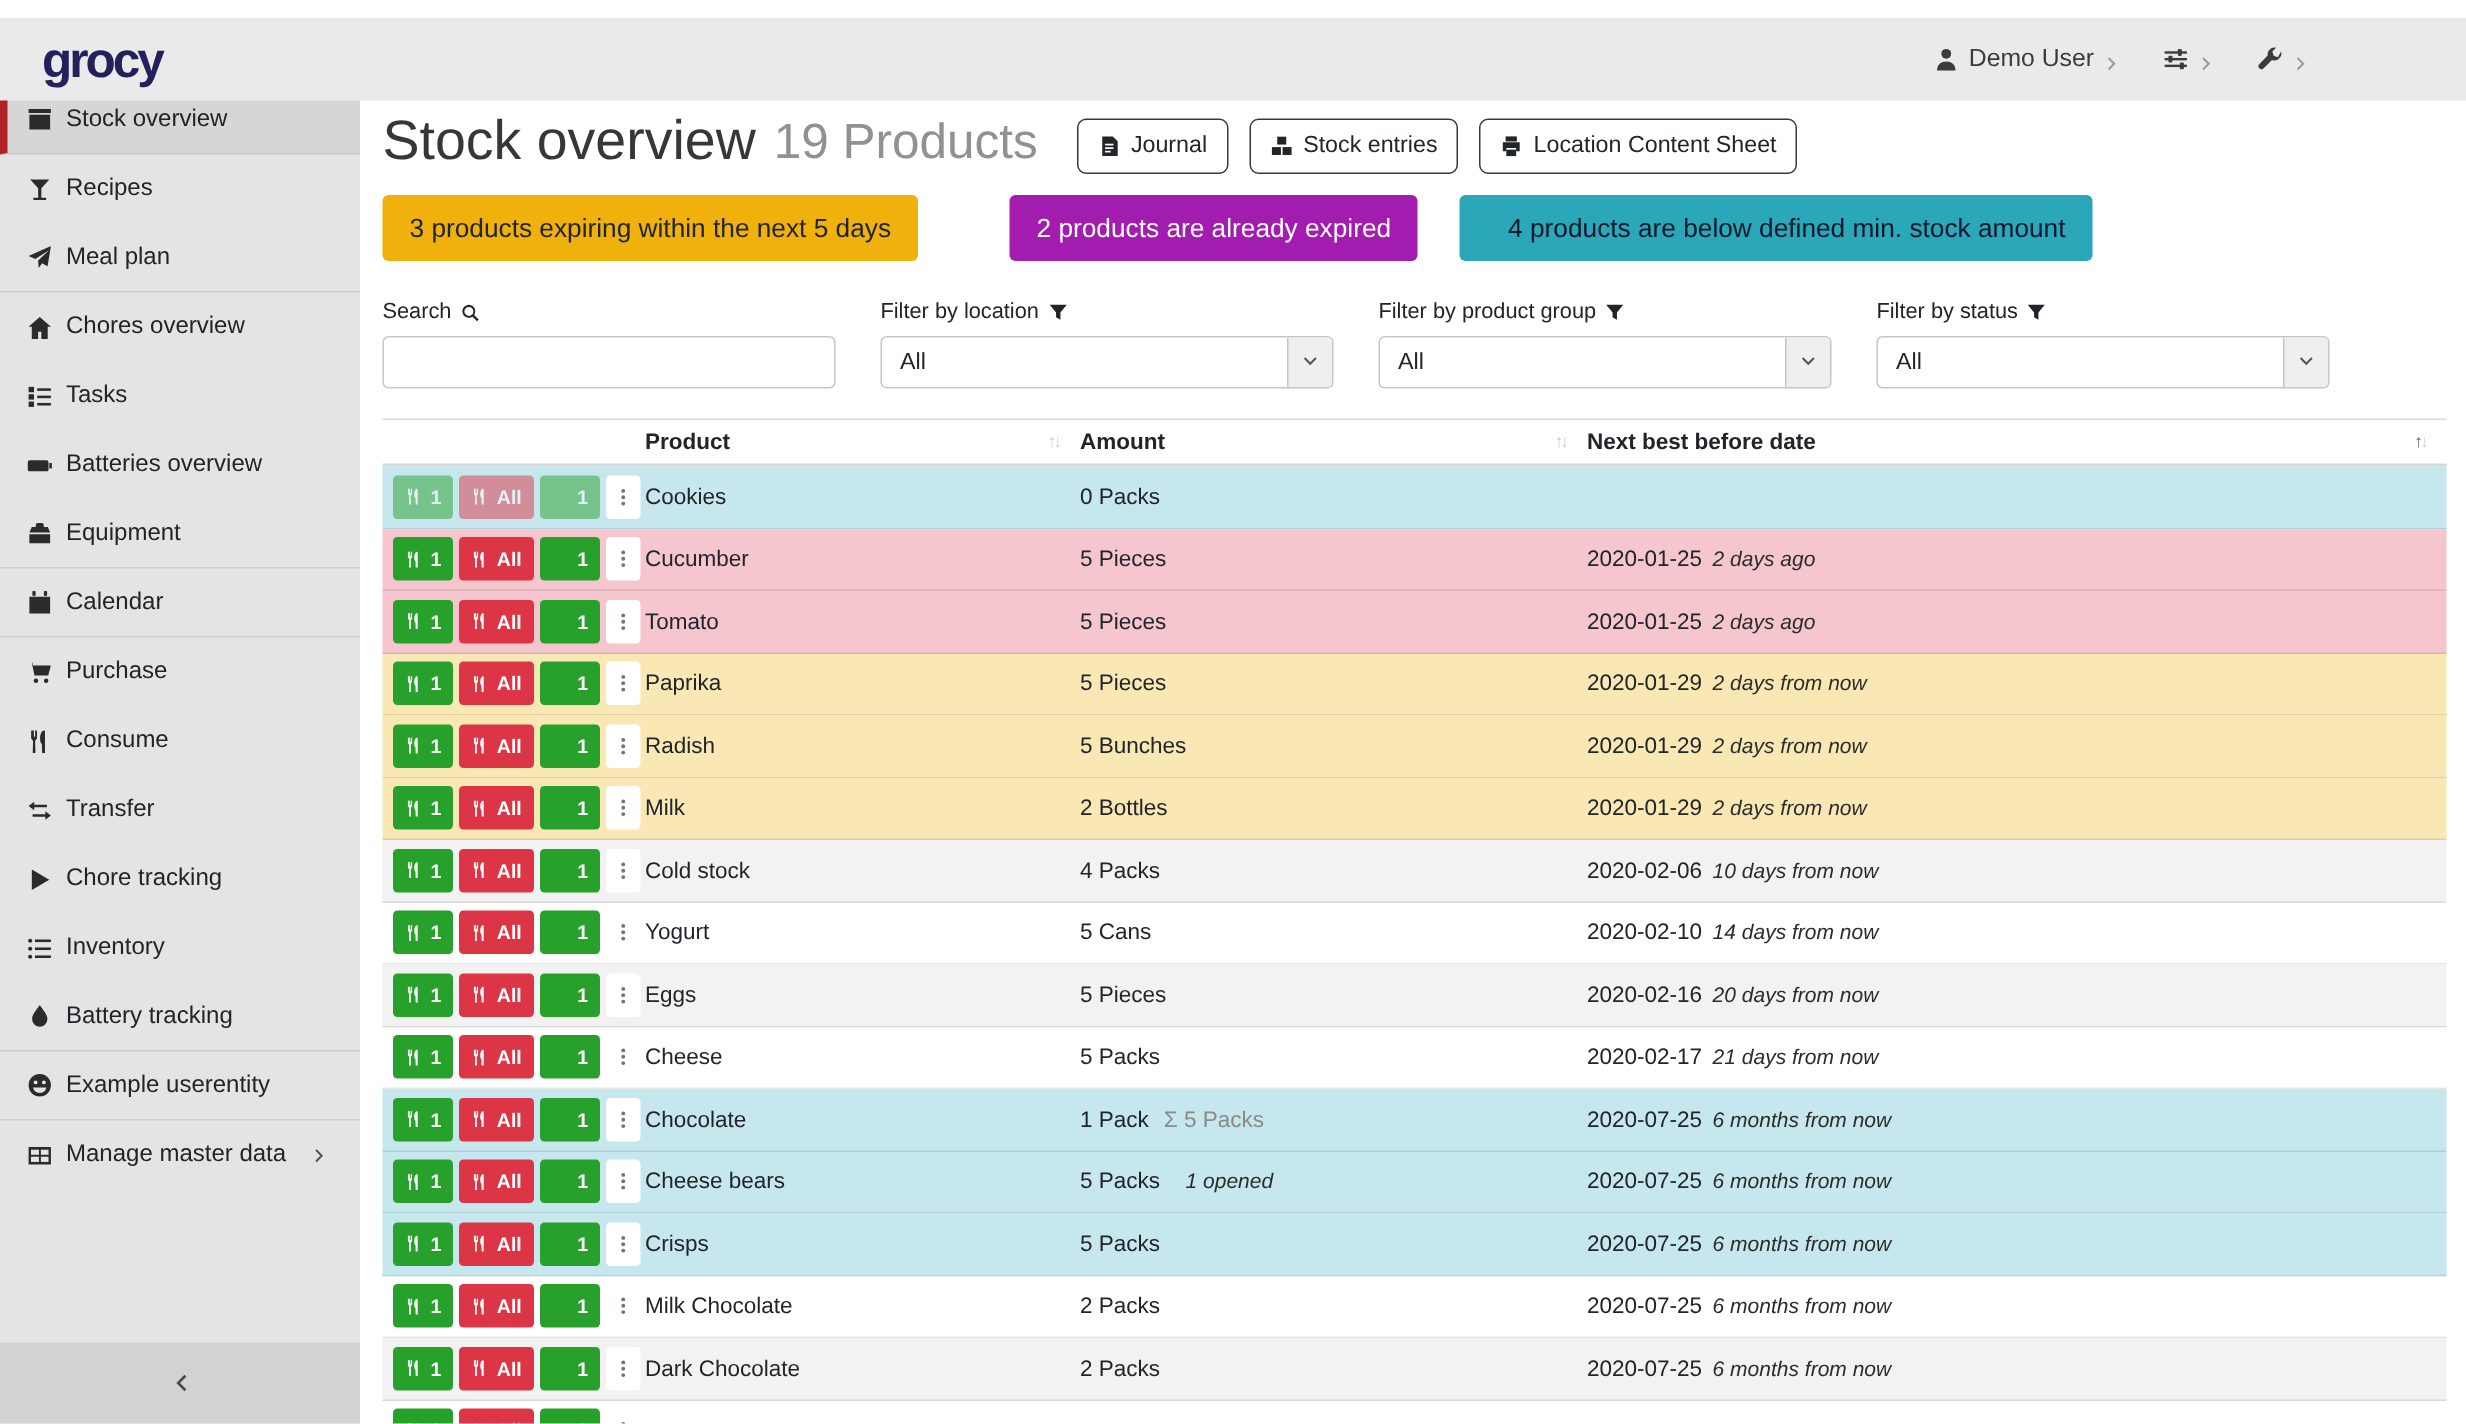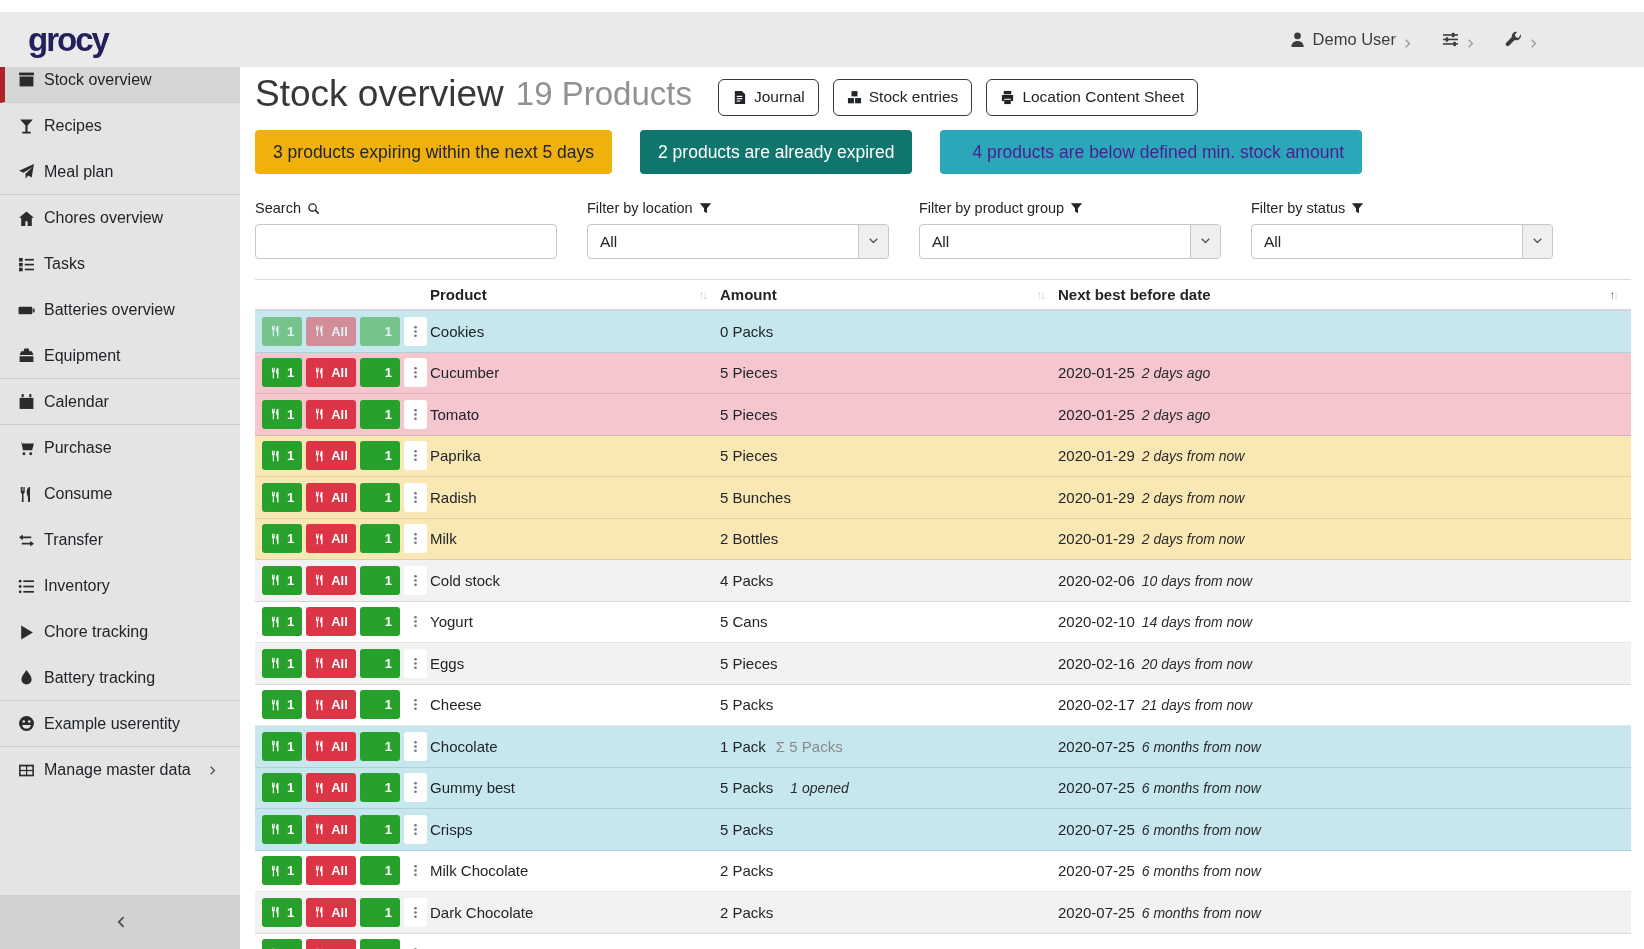--- a/index.html
+++ b/index.html
@@ -233,37 +233,37 @@
     <span class="icn">
           <svg viewBox="0 0 16 16" fill="currentColor" xmlns="http://www.w3.org/2000/svg">
             <path d="M4.5 2.3 1 5l3.5 2.7V5.8h8V4.2h-8zM11.5 8.3 15 11l-3.5 2.7v-1.9h-8v-1.6h8z"></path>
           </svg>
         </span>
     <span class="lbl">Transfer</span>
   </div>
       <div class="side-item">
     <span class="icn">
           <svg viewBox="0 0 16 16" fill="currentColor" xmlns="http://www.w3.org/2000/svg">
+            <path d="M3 1.5l11 6.5-11 6.5z"></path>
+          </svg>
+        </span>
+    <span class="lbl">Chore tracking</span>
+  </div>
+      <div class="side-item">
+    <span class="icn">
+          <svg viewBox="0 0 16 16" fill="currentColor" xmlns="http://www.w3.org/2000/svg">
             <circle cx="2" cy="3" r="1.3"></circle>
             <rect x="5" y="2.2" width="10" height="1.6"></rect>
             <circle cx="2" cy="8" r="1.3"></circle>
             <rect x="5" y="7.2" width="10" height="1.6"></rect>
             <circle cx="2" cy="13" r="1.3"></circle>
             <rect x="5" y="12.2" width="10" height="1.6"></rect>
           </svg>
         </span>
     <span class="lbl">Inventory</span>
-  </div>
-      <div class="side-item">
-    <span class="icn">
-          <svg viewBox="0 0 16 16" fill="currentColor" xmlns="http://www.w3.org/2000/svg">
-            <path d="M3 1.5l11 6.5-11 6.5z"></path>
-          </svg>
-        </span>
-    <span class="lbl">Chore tracking</span>
   </div>
       <div class="side-item sep">
     <span class="icn">
           <svg viewBox="0 0 16 16" fill="currentColor" xmlns="http://www.w3.org/2000/svg">
             <path d="M8 1C5.4 4.6 3.2 7.2 3.2 9.8a4.8 4.8 0 0 0 9.6 0C12.8 7.2 10.6 4.6 8 1z"></path>
           </svg>
         </span>
     <span class="lbl">Battery tracking</span>
   </div>
       <div class="side-item sep">
@@ -339,22 +339,22 @@
               <rect x="4.5" y="10.4" width="7" height="4.6"></rect>
             </svg>
           </span>
         <span>Location Content Sheet</span>
       </button>
     </div>
   </div>
 
   <div class="banners">
     <div class="banner" style="background: rgb(240, 177, 13); color: rgb(33, 37, 41);">3 products expiring within the next 5 days</div>
-    <div class="banner" style="background: #0f766e; color: rgb(255, 255, 255);">2 products are already expired</div>
-    <div class="banner" style="background: rgb(42, 167, 184); color: #4c1d95; padding-left: 32px;">4 products are below defined min. stock amount</div>
+    <div class="banner" style="background: #a21caf; color: rgb(255, 255, 255); margin-left: 33px;">2 products are already expired</div>
+    <div class="banner" style="background: rgb(42, 167, 184); color: #0f172a; padding-left: 32px;">4 products are below defined min. stock amount</div>
   </div>
 
   <div class="filters">
     <div class="fblock">
       <div class="flabel">
         <span>Search</span>
         <span class="icn">
             <svg viewBox="0 0 16 16" fill="currentColor" xmlns="http://www.w3.org/2000/svg">
               <path d="M11.2 9.8 15 13.6 13.6 15l-3.8-3.8a5.3 5.3 0 1 1 1.4-1.4zM6.9 10.6a3.7 3.7 0 1 0 0-7.4 3.7 3.7 0 0 0 0 7.4z"></path>
             </svg>
@@ -930,21 +930,21 @@
       <button class="btn btn-kebab">
         <span class="icn">
                 <svg viewBox="0 0 16 16" fill="currentColor" xmlns="http://www.w3.org/2000/svg">
                   <circle cx="8" cy="2.8" r="1.6"></circle>
                   <circle cx="8" cy="8" r="1.6"></circle>
                   <circle cx="8" cy="13.2" r="1.6"></circle>
                 </svg>
               </span>
       </button>
     </div>
-    <div class="c-product">Gummy best</div>
+    <div class="c-product">Cheese bears</div>
     <div class="c-amount">
       <span class="amt">5 Packs</span><span class="amt-sum"></span><span class="amt-note">1 opened</span>
     </div>
     <div class="c-date">
       <span class="date">2020-07-25</span><span class="date-note">6 months from now</span>
     </div>
   </div>
         <div class="trow" style="background: rgb(198, 231, 238);">
     <div class="c-actions">
       <button class="btn btn-green b-c1">

